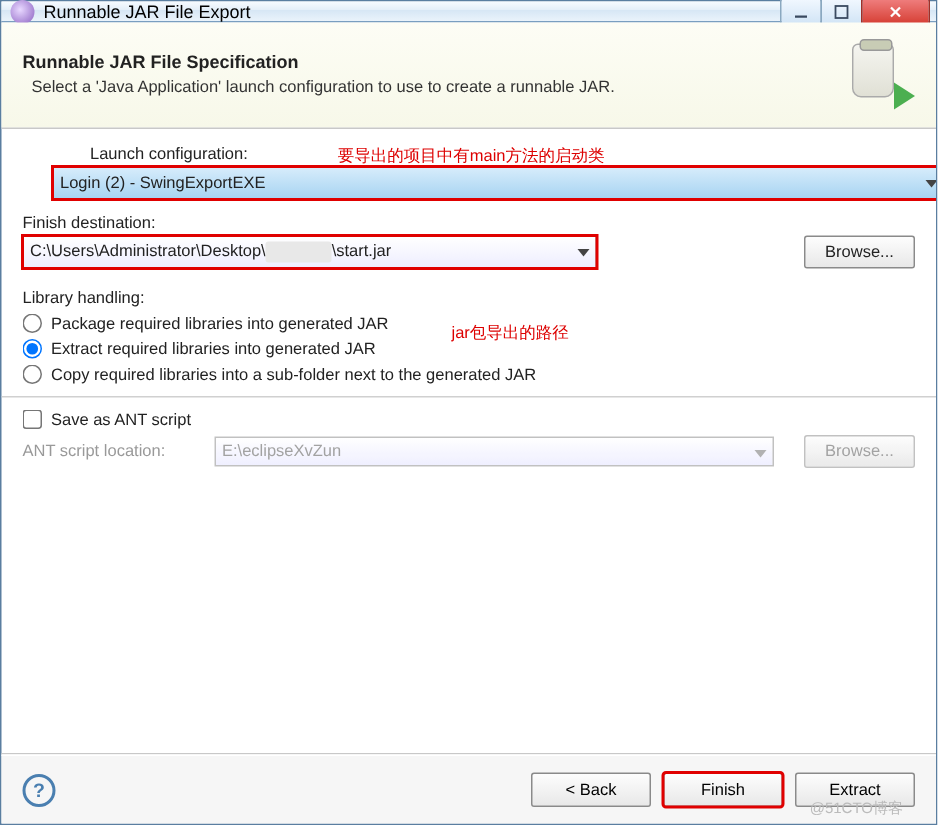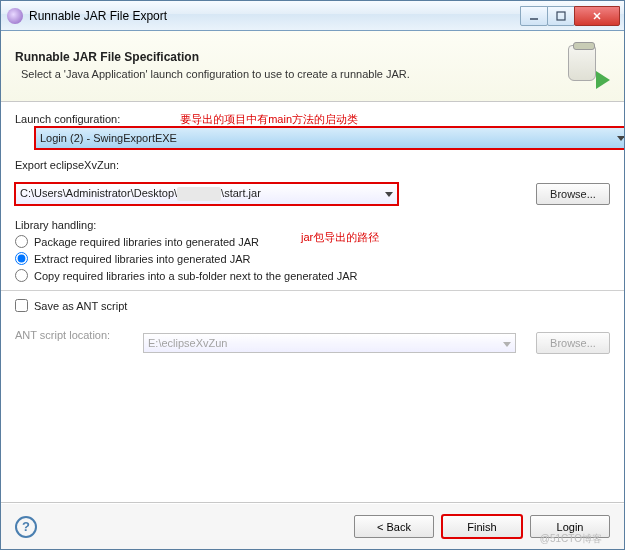--- a/index.html
+++ b/index.html
@@ -1,18 +1,18 @@
 <!DOCTYPE html>
 <html><head>
 <meta charset="utf-8">
 <style>
   * { box-sizing: border-box; font-family: "Segoe UI", Tahoma, sans-serif; }
   body { margin: 0; background: #fff; width: 625px; height: 550px; overflow: hidden; position: relative; }
   .window { width: 625px; height: 550px; border: 1px solid #5a7ea0; background: #fff; display: flex; flex-direction: column; }
-  .titlebar { height: 30px; background: linear-gradient(#f7fbff, #e3eef8 45%, #d7e7f5 46%, #eaf3fb); display: flex; align-items: center; border-bottom: 1px solid #7a9ec0; }
+  .titlebar { height: 14px; background: linear-gradient(#f7fbff, #e3eef8 45%, #d7e7f5 46%, #eaf3fb); display: flex; align-items: center; border-bottom: 1px solid #7a9ec0; }
   .title-icon { width: 16px; height: 16px; margin: 0 6px; background: radial-gradient(circle at 40% 40%, #e8d8ff, #8a5fc0); border-radius: 50%; }
   .title-text { font-size: 12px; color: #000; flex: 1; }
   .win-btns { display: flex; height: 20px; margin-right: 4px; }
   .win-btn { width: 28px; height: 20px; border: 1px solid #8aa8c0; background: linear-gradient(#f2f8ff,#cfe3f5); display:flex; align-items:center; justify-content:center; font-size:10px; color:#3a4a60; margin-left:-1px; border-radius: 0 0 2px 2px; }
   .win-btn.close { width: 46px; background: linear-gradient(#f08080,#d43a2f); color:#fff; border-color:#a03028; }
   .win-btn svg { width:10px; height:10px; }
   .banner { background: linear-gradient(#fdfdf5,#f7f8e9); padding: 10px 14px 12px; border-bottom: 1px solid #c8c8c8; display:flex; align-items:center; }
   .banner-text { flex:1; }
   .banner-title { font-size: 12px; font-weight: bold; color: #222; margin-bottom: 4px; }
   .banner-desc { font-size: 11px; color: #333; margin-left: 6px; }
@@ -20,31 +20,31 @@
   .jar { width: 28px; height: 36px; background: linear-gradient(#f5f5f0,#e0e0d5); border:1px solid #aaa; border-radius: 4px 4px 6px 6px; position:absolute; top:4px; left:6px; }
   .jar::before { content:""; position:absolute; top:-4px; left:4px; width:20px; height:6px; background:#c8ccb5; border:1px solid #999; border-radius:3px; }
   .play { position:absolute; right:0; bottom:0; width:0; height:0; border-left:14px solid #4caf50; border-top:9px solid transparent; border-bottom:9px solid transparent; }
   .content { padding: 10px 14px 0; font-size: 11px; color: #222; flex:1; overflow:hidden; }
   .row-label { font-size:11px; margin-bottom:2px; }
   .annot { color:#d00; font-size:11px; position:absolute; }
   .combo { width: 100%; height: 22px; border:1px solid #8a8a8a; background:linear-gradient(#fff,#eef); display:flex; align-items:center; padding:0 4px; font-size:11px; position:relative; }
   .combo .arrow { position:absolute; right:4px; top:8px; width:0;height:0;border-left:4px solid transparent;border-right:4px solid transparent;border-top:5px solid #444; }
   .hl-red { outline: 2px solid #e00000; outline-offset: -1px; }
   .hl-sel { background: linear-gradient(#d6ecfb,#a8d4f2); margin-left: 20px; }
-  .dest-row { display:flex; gap:4px; align-items:center; margin-top:12px; }
+  .dest-row { display:flex; gap:4px; align-items:center; margin-top:2px; }
   .dest-row .combo { flex:1; }
   .btn { height:22px; min-width:74px; padding:0 12px; border:1px solid #8a8a8a; background:linear-gradient(#fdfdfd,#e8e8e8); font-size:11px; display:inline-flex; align-items:center; justify-content:center; border-radius:2px; }
   .btn.disabled { color:#999; border-color:#bbb; }
   .radio-row, .check-row { display:flex; align-items:center; gap:6px; margin:4px 0; font-size:11px; }
   input[type=radio],input[type=checkbox]{ margin:0; width:13px; height:13px; }
   .sep { border-top:1px solid #d0d0d0; margin: 8px -14px; }
   .ant-row { display:flex; align-items:center; gap:20px; margin-top:4px; }
   .ant-row .lbl { font-size:11px; color:#999; min-width:108px; }
   .ant-row .combo { flex:1; height:20px; }
-  .ant-row .combo, .ant-row .btn { opacity:.9;margin-top:16px; }
+  .ant-row .combo, .ant-row .btn { opacity:.9; }
   .ant-row .combo span, .ant-row .lbl { color:#999; }
   .footer-sep { border-top:1px solid #c8c8c8; margin-top:auto; }
   .footer { height:46px; display:flex; align-items:center; padding:0 14px; background:#f6f6f6; border-top:1px solid #fff; }
   .help { width:22px;height:22px; border:2px solid #4a7fb0; border-radius:50%; color:#4a7fb0; display:flex;align-items:center;justify-content:center; font-weight:bold; font-size:13px; }
   .footer-btns { margin-left:auto; display:flex; gap:8px;padding-left:32px; }
   .footer .btn { min-width:80px; height:23px; }
   .redact { display:inline-block; width:44px; height:14px; background:#e8e8e8; vertical-align:middle; border-radius:2px; }
   .watermark { position:absolute; right:23px; bottom:4px; font-size:10px; color:#bbb; }
 </style>
 </head>
@@ -79,31 +79,31 @@
       <div class="banner-title">Runnable JAR File Specification</div>
       <div class="banner-desc">Select a 'Java Application' launch configuration to use to create a runnable JAR.</div>
     </div>
     <div class="banner-icon">
       <div class="jar"></div>
         <div class="play"></div>
     </div>
   </div>
 
   <div class="content" style="position:relative;">
-    <div style="display:flex;align-items:center;">
+    <div style="display:flex;align-items:center;margin-left:45px;">
       <div class="row-label">Launch configuration:</div>
       <div class="annot" style="position:static;margin-left:60px;">要导出的项目中有main方法的启动类</div>
     </div>
     <div class="combo hl-red hl-sel">
       <span>Login (2) - SwingExportEXE</span>
       <div class="arrow"></div>
     </div>
 
     <div style="height:10px"></div>
-    <div class="row-label">Export eclipseXvZun:</div>
+    <div class="row-label">Finish destination:</div>
     <div class="dest-row">
       <div class="combo hl-red" style="max-width:390px;">
         <span>
           <span>C:\Users\Administrator\Desktop\</span><span class="redact"></span><span>\start.jar</span>
         </span>
         <div class="arrow"></div>
       </div>
       <div style="width:130px"></div>
       <div class="btn">Browse...</div>
     </div>
@@ -140,18 +140,18 @@
       <div class="btn disabled">Browse...</div>
     </div>
   </div>
 
   <div class="footer-sep"></div>
   <div class="footer">
     <div class="help">?</div>
     <div class="footer-btns">
       <div class="btn">&lt; Back</div>
       <div class="btn hl-red">Finish</div>
-      <div class="btn">Login</div>
+      <div class="btn">Extract</div>
     </div>
   </div>
 </div>
 
 <div class="watermark">@51CTO博客</div>
 
 </body></html>

